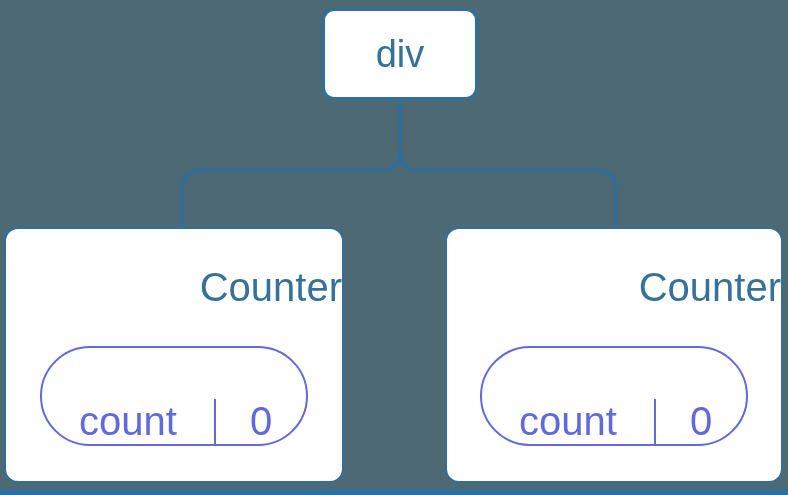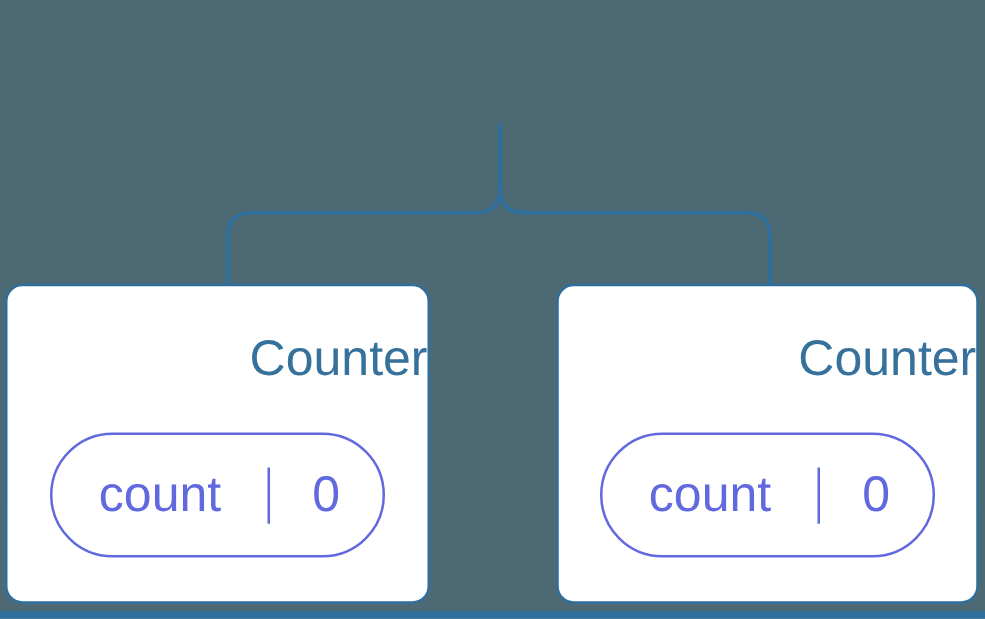--- a/index.html
+++ b/index.html
@@ -65,21 +65,21 @@
     font-weight: 500;
     color: var(--node-text);
   }
   .pill {
     width: 268px;
     height: 100px;
     margin: 35px auto 0;
     border: 2px solid var(--state-accent);
     border-radius: 60px;
     display: flex;
-    align-items: center;
+    align-items: flex-end;
     color: var(--state-accent);
     font-size: 40px;
     background: var(--card-background);
   }
   .pill-key {
     width: 174px;
     border-right: 2px solid var(--state-accent);
     display: flex;
     align-items: center;
     justify-content: center;
@@ -100,20 +100,23 @@
 </head>
 <body>
 
 <div class="canvas">
 
   <svg class="connectors" viewBox="0 0 788 495" xmlns="http://www.w3.org/2000/svg" aria-hidden="true">
     <path d="M 400 99 L 400 151 Q 400 170 381 170 L 202 170 Q 182 170 182 189 L 182 228"></path>
     <path d="M 400 99 L 400 151 Q 400 170 419 170 L 596 170 Q 616 170 616 189 L 616 228"></path>
   </svg>
 
+  <div class="root-node">
+    <span class="label">div</span>
+  </div>
 
   <div class="card left">
     <div class="card-title">Counter</div>
     <div class="pill">
       <span class="pill-key">count</span>
       <span class="pill-value">0</span>
     </div>
   </div>
 
   <div class="card right">

